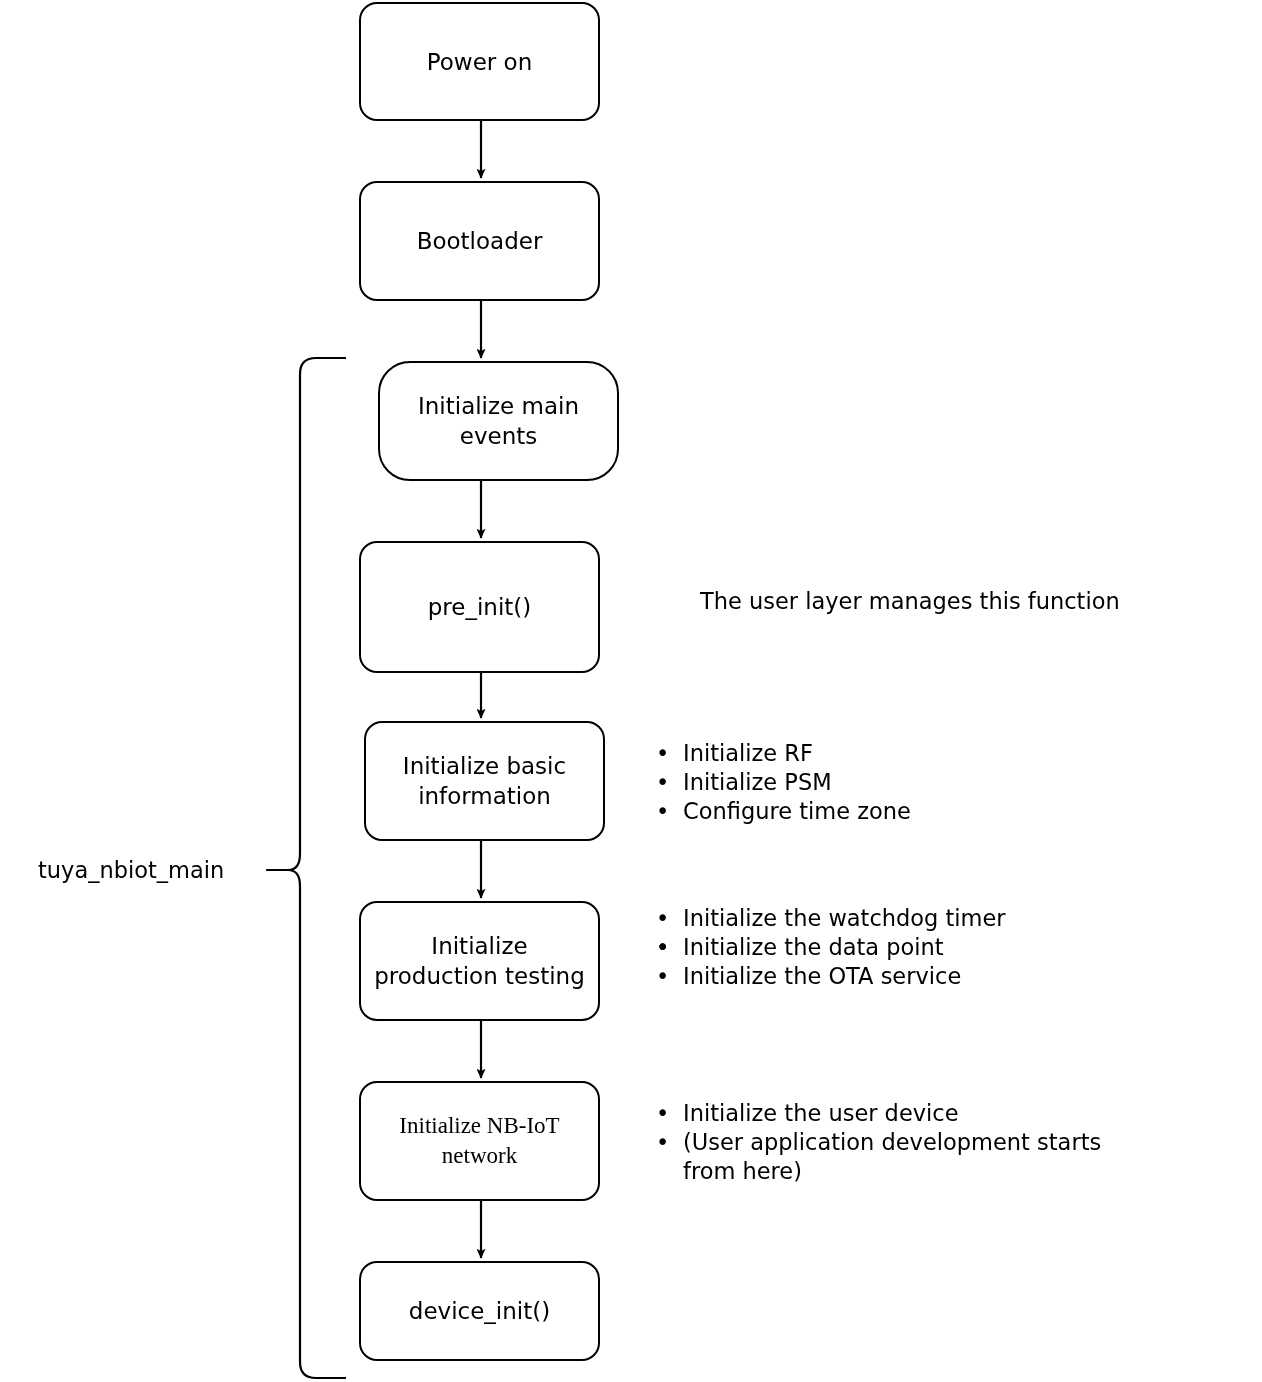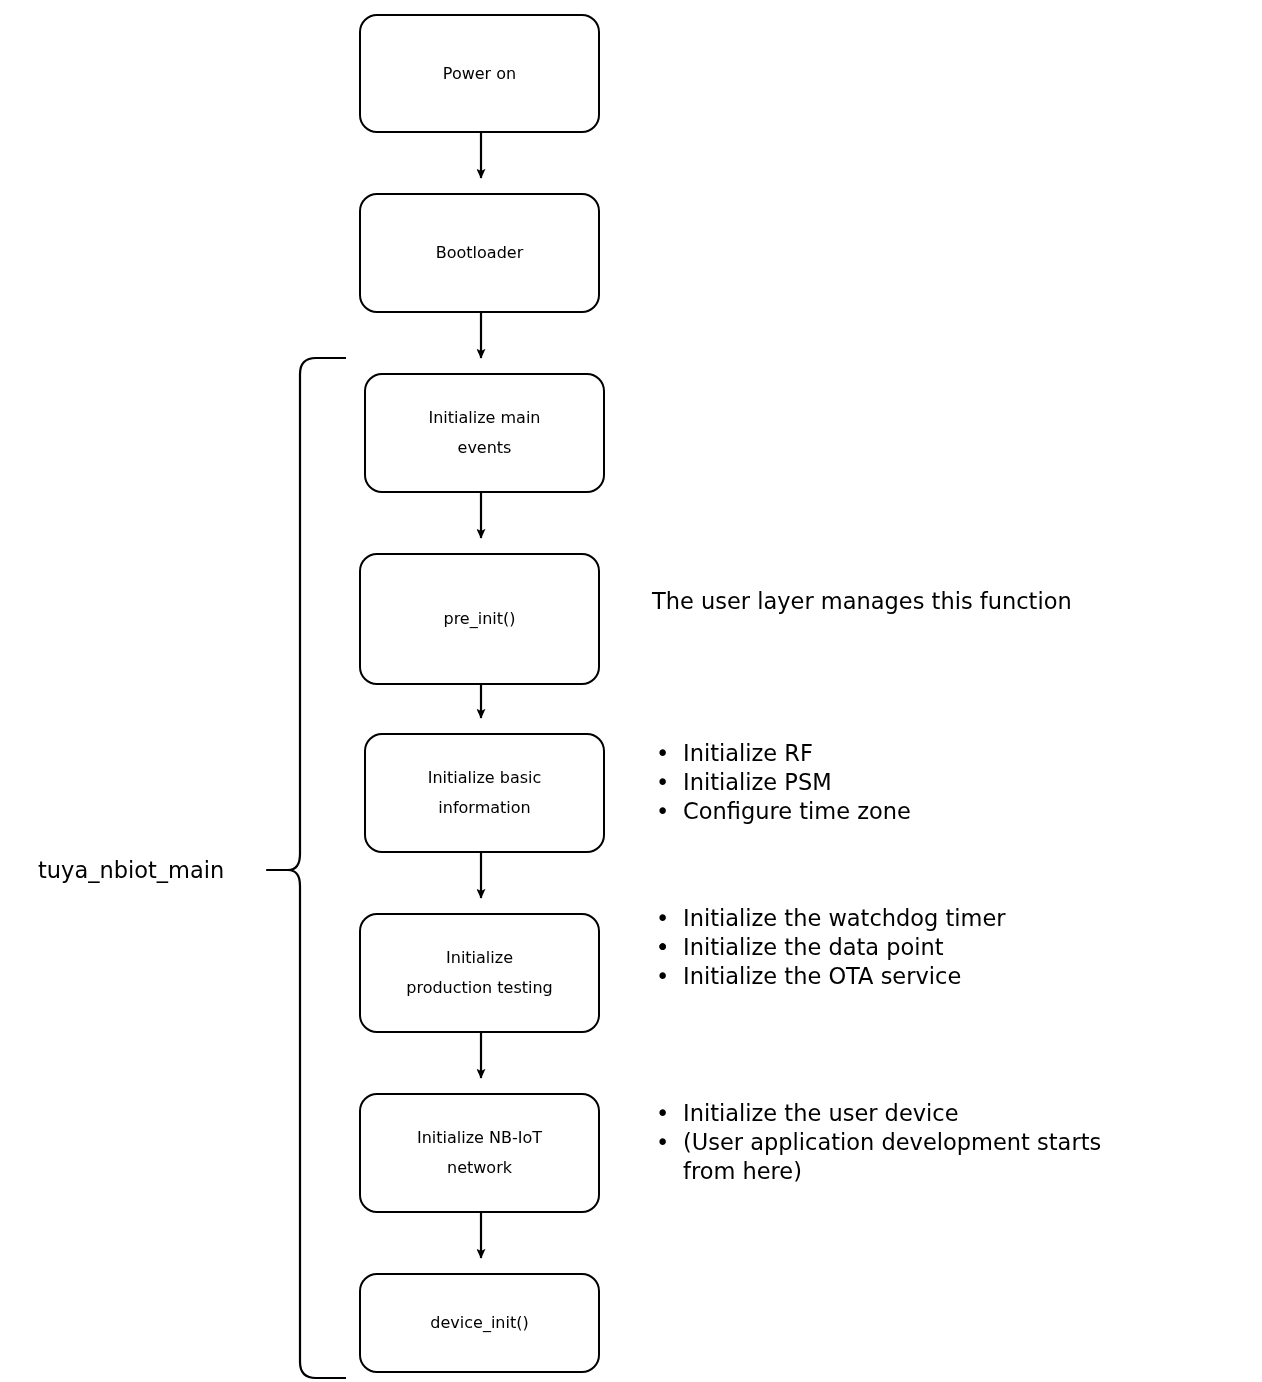--- a/index.html
+++ b/index.html
@@ -28,35 +28,35 @@
   .node-box {
     position: absolute;
     box-sizing: border-box;
     border: 2px solid #000000;
     border-radius: 18px;
     background: #ffffff;
     display: flex;
     align-items: center;
     justify-content: center;
     text-align: center;
-    font-size: 16px;
+    font-size: 23px;
     line-height: 30px;
     color: #000000;
     padding: 14px 8px;
-    margin-top: 12px;
   }
   .node-label {
     display: block;
     white-space: pre-line;
   }
   .annot {
     position: absolute;
     font-size: 22.5px;
     line-height: 29px;
     color: #000000;
+    margin-left: 48px;
   }
   .annot-plain {
     white-space: nowrap;
   }
   .annot-list {
     list-style: none;
     margin: 0;
     padding: 0;
   }
   .annot-list li {
@@ -117,40 +117,40 @@
   </svg>
 
   <div class="node-box" style="left:359px; top:2px; width:241px; height:119px;">
     <span class="node-label">Power on</span>
   </div>
 
   <div class="node-box" style="left:359px; top:181px; width:241px; height:120px;">
     <span class="node-label">Bootloader</span>
   </div>
 
-  <div class="node-box" style="left:364px; top:361px; width:241px; height:120px;">
+  <div class="node-box" style="left:378px; top:361px; width:241px; height:120px;border-radius:32px;">
     <span class="node-label">Initialize main
 events</span>
   </div>
 
   <div class="node-box" style="left:359px; top:541px; width:241px; height:132px;">
     <span class="node-label">pre_init()</span>
   </div>
 
   <div class="node-box" style="left:364px; top:721px; width:241px; height:120px;">
     <span class="node-label">Initialize basic
 information</span>
   </div>
 
   <div class="node-box" style="left:359px; top:901px; width:241px; height:120px;">
     <span class="node-label">Initialize
 production testing</span>
   </div>
 
-  <div class="node-box" style="left:359px; top:1081px; width:241px; height:120px;">
+  <div class="node-box" style="left:359px; top:1081px; width:241px; height:120px;font-family:Liberation Serif, serif;">
     <span class="node-label">Initialize NB-IoT
 network</span>
   </div>
 
   <div class="node-box" style="left:359px; top:1261px; width:241px; height:100px;">
     <span class="node-label">device_init()</span>
   </div>
 
   <div class="brace-label" style="left:38px; top:856px;">
     <span>tuya_nbiot_main</span>

